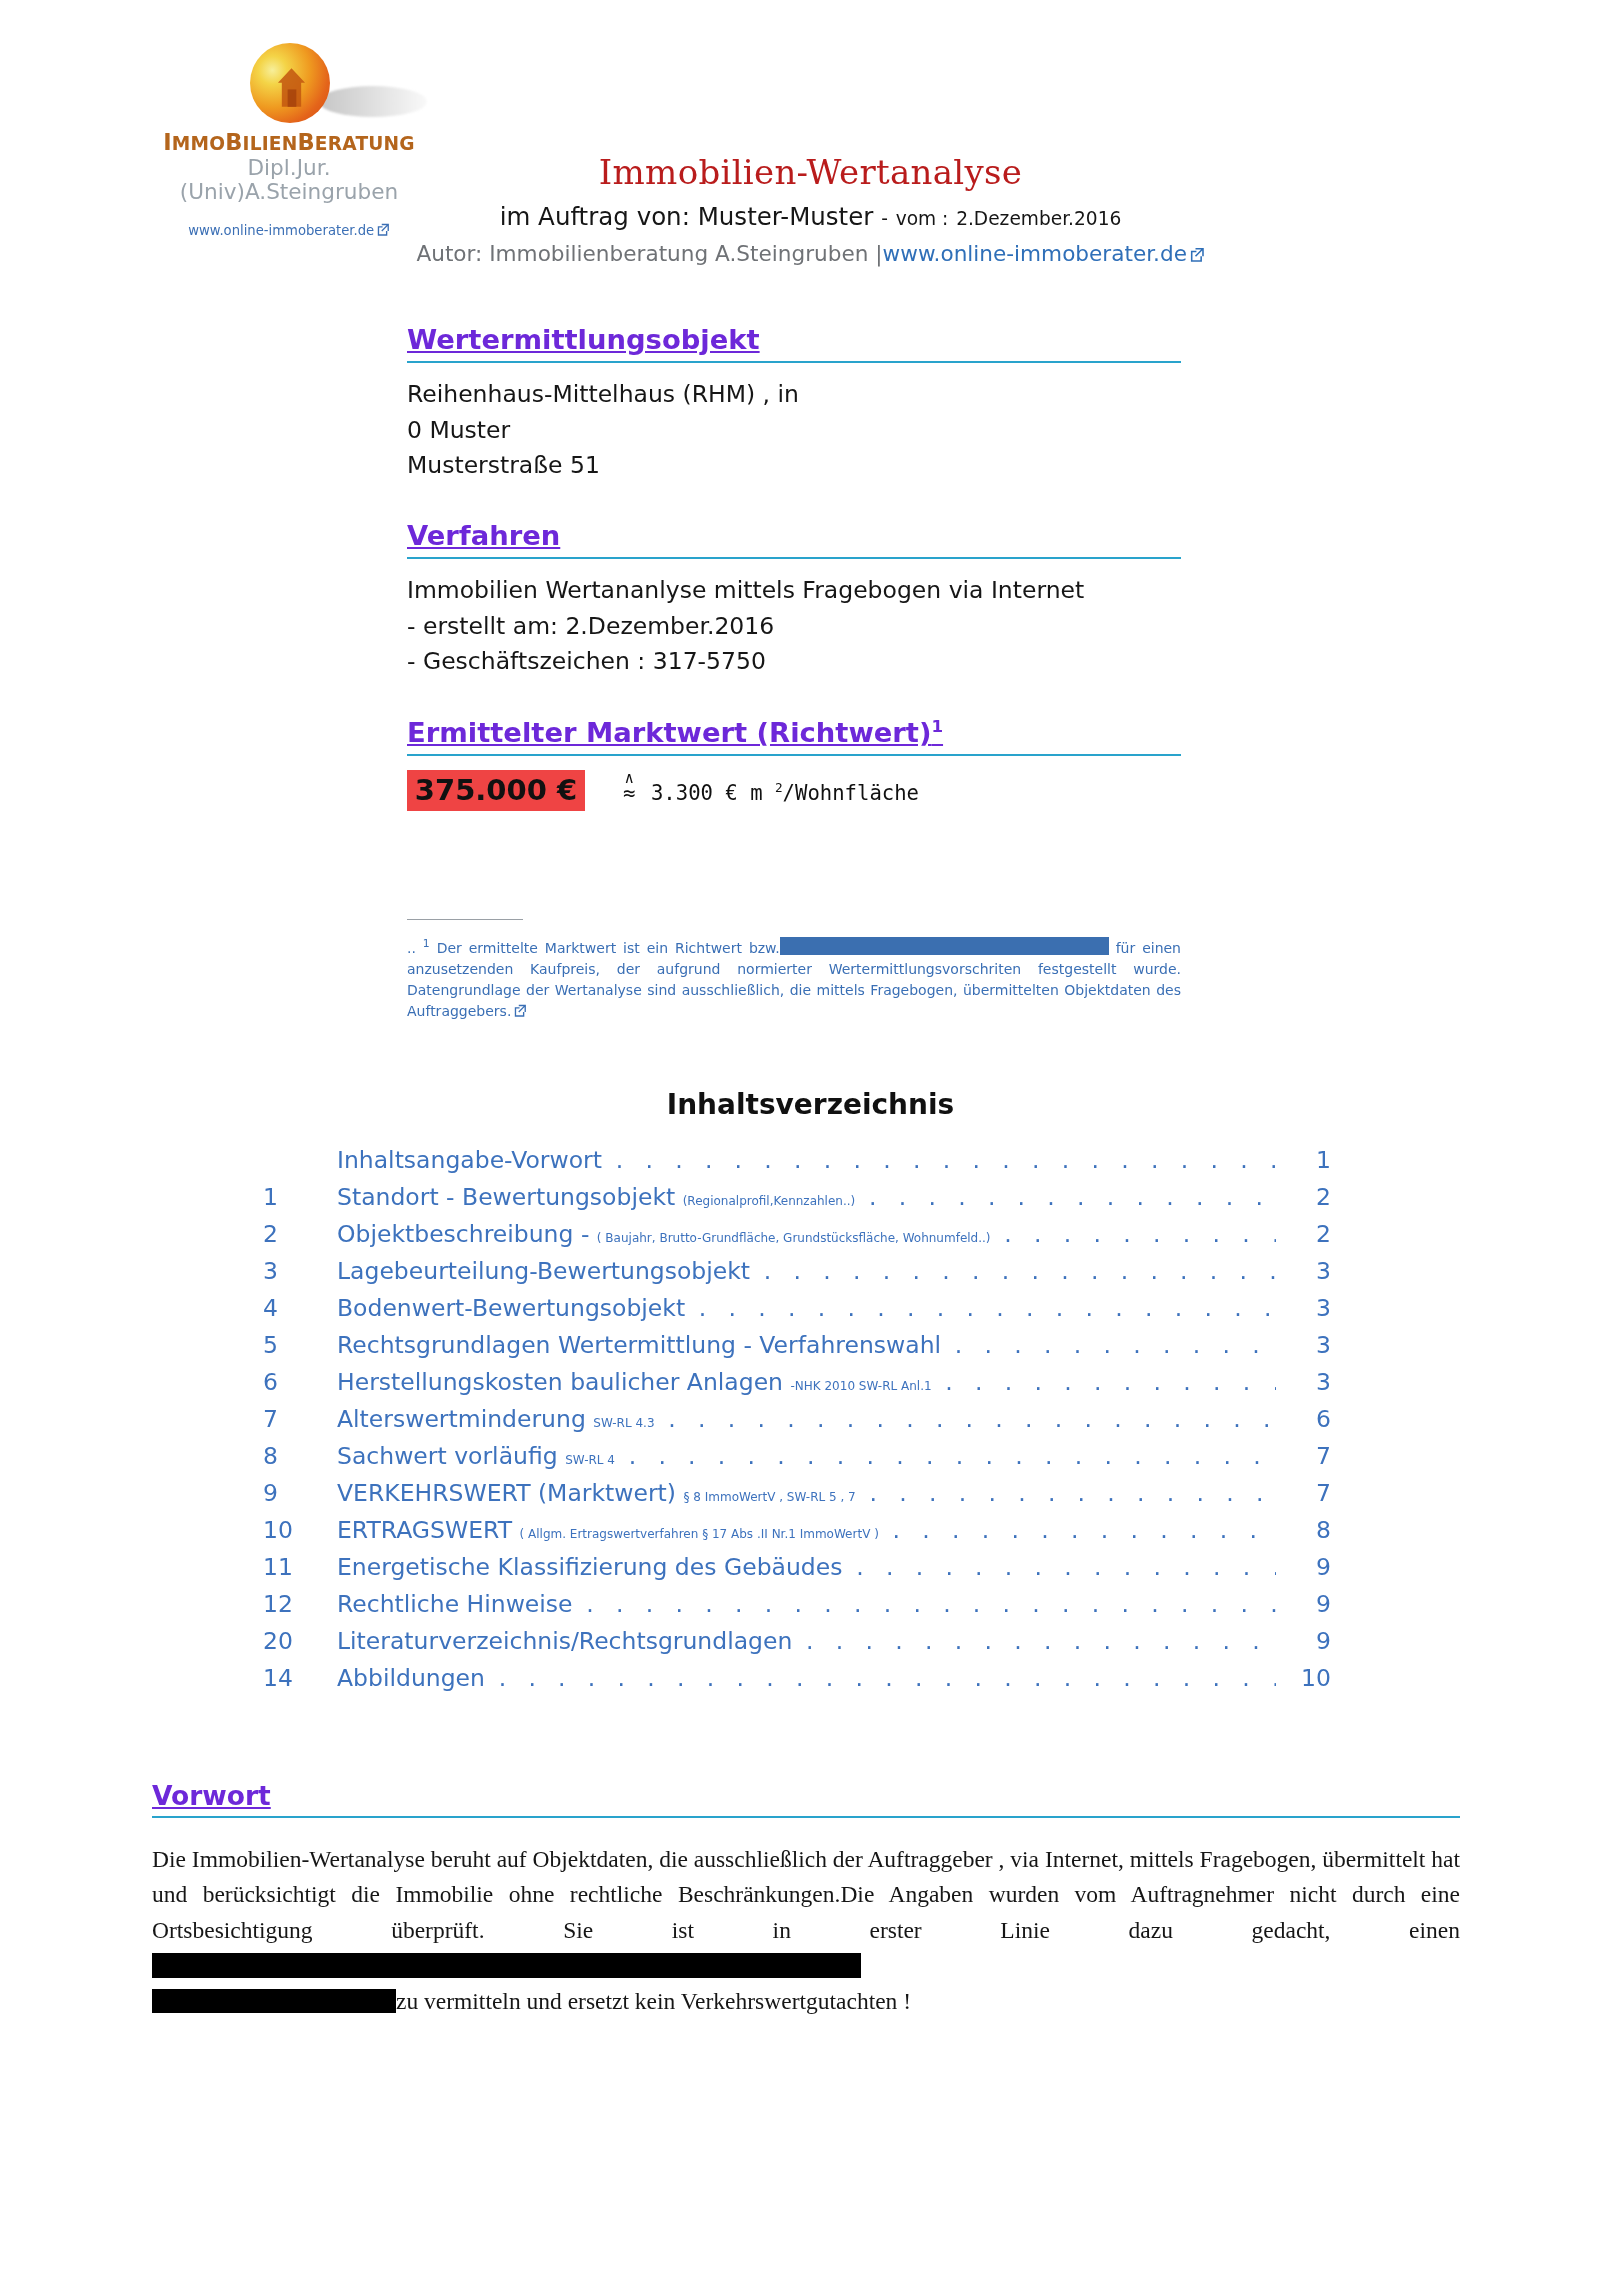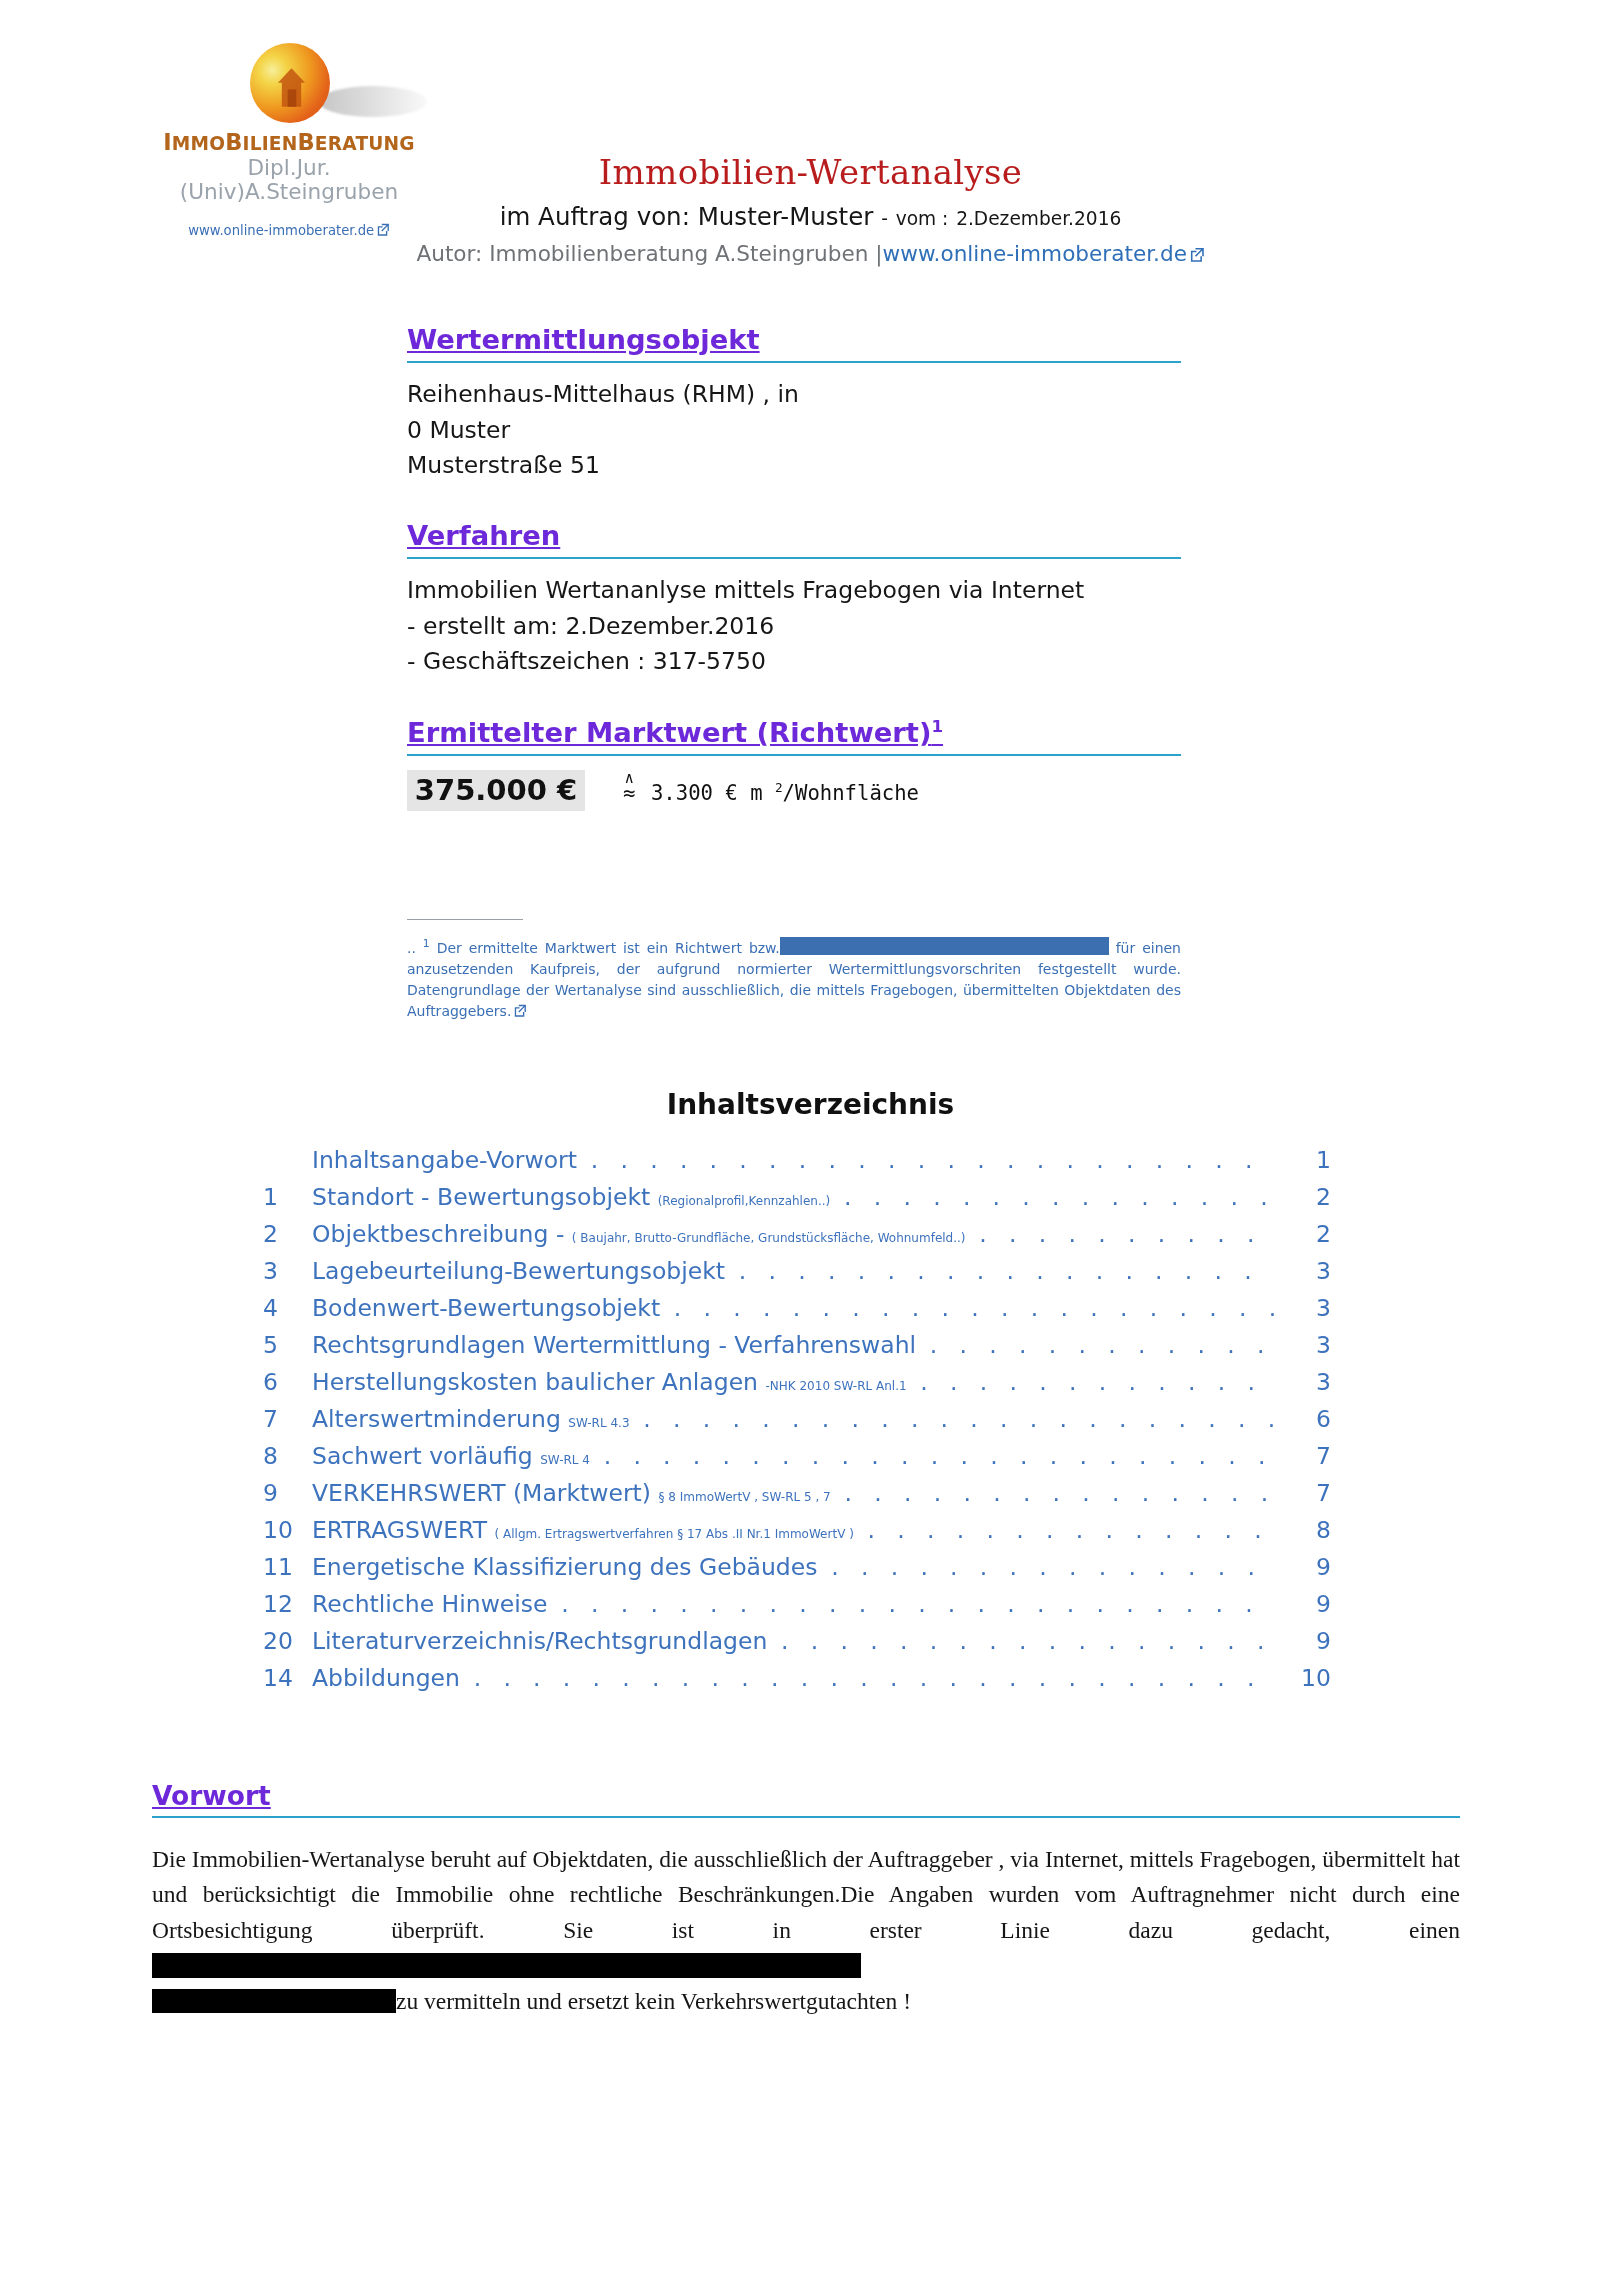--- a/index.html
+++ b/index.html
@@ -165,21 +165,21 @@
 
   .value-row {
     display: flex;
     align-items: baseline;
     margin-top: 5.9px;
   }
   .value-big {
     font-size: 29px;
     font-weight: 700;
     color: #111111;
-    background: #e5e5e5;
+    background: #ef4444;
     padding: 2.9px 7.8px 3.9px 7.8px;
     white-space: nowrap;
   }
   .value-mono {
     margin-left: 35px;
     font-family: "DejaVu Sans Mono", monospace;
     font-size: 20.6px;
     color: #111111;
     white-space: nowrap;
   }
@@ -251,20 +251,21 @@
     height: 37px;
   }
   .toc-num {
     width: 49px;
     flex: 0 0 49px;
     text-align: left;
   }
   .toc-label {
     flex: 0 0 auto;
     white-space: nowrap;
+    margin-left: 25px;
   }
   .toc-label .sub {
     font-size: 12px;
   }
   .toc-dots {
     flex: 1 1 auto;
     overflow: hidden;
     white-space: nowrap;
     margin: 0 9.8px 0 13.7px;
     letter-spacing: 7.4px;

